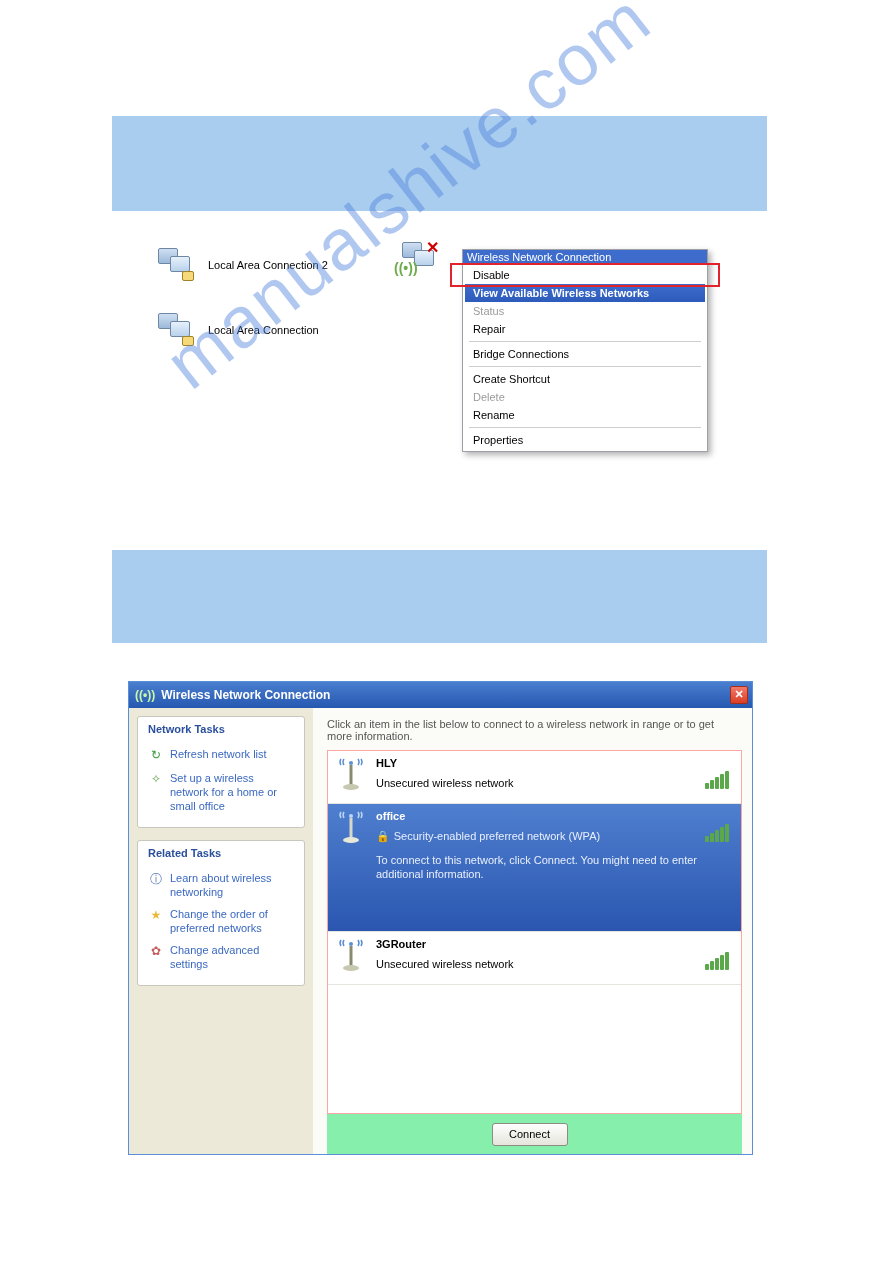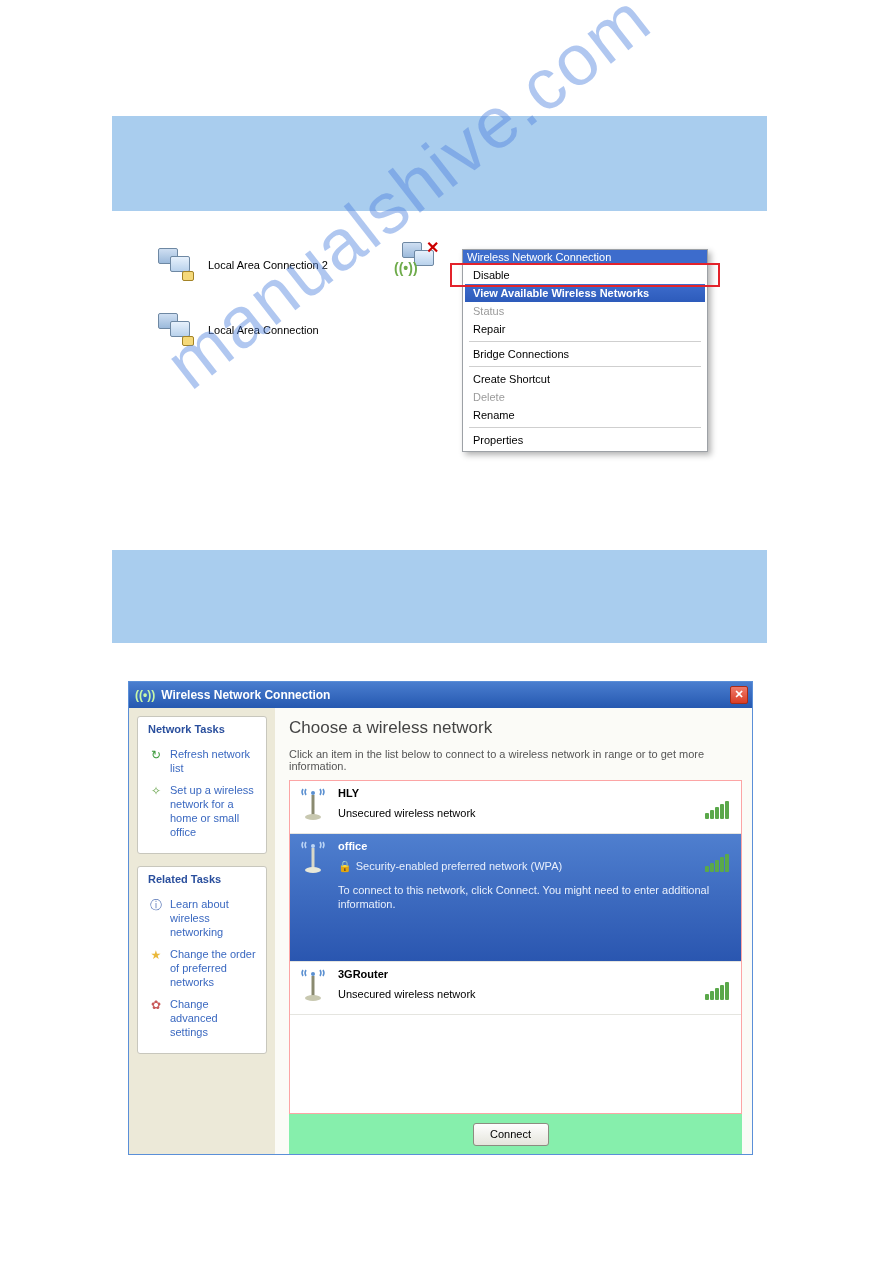--- a/index.html
+++ b/index.html
@@ -148,21 +148,21 @@
     text-align: center;
     line-height: 15px;
     cursor: pointer;
   }
   .wnc-body {
     display: flex;
     height: 446px;
     background: #fbfbf7;
   }
   .wnc-left {
-    width: 146px;
+    width: 184px;
     padding: 8px;
     background: #ece9d8;
   }
   .task-box {
     background: #fff;
     border: 1px solid #c8c7bd;
     border-radius: 3px;
     margin-bottom: 12px;
     padding-bottom: 10px;
   }
@@ -388,21 +388,20 @@
           <span class="txt">Change the order of preferred networks</span>
         </div>
         <div class="task-item">
           <span class="ticon2 gear-ic">✿</span>
           <span class="txt">Change advanced settings</span>
         </div>
       </div>
     </div>
 
     <div class="wnc-right">
-      <div class="choose-h">Choose a wireless network</div>
       <div class="choose-sub">Click an item in the list below to connect to a wireless network in range or to get more information.</div>
 
       <div class="net-list">
 
         <div class="net-item">
           <div class="antenna">
             <svg viewBox="0 0 30 36">
                 <path d="M5 8 Q3 5 5 2 M8 8 Q6 5 8 2 M22 8 Q24 5 22 2 M25 8 Q27 5 25 2" stroke="#5a8fd0" stroke-width="1.5" fill="none"></path>
                 <circle cx="15" cy="6" r="2" fill="#5a8fd0"></circle>
                 <line x1="15" y1="8" x2="15" y2="28" stroke="#8a8a70" stroke-width="3"></line>

